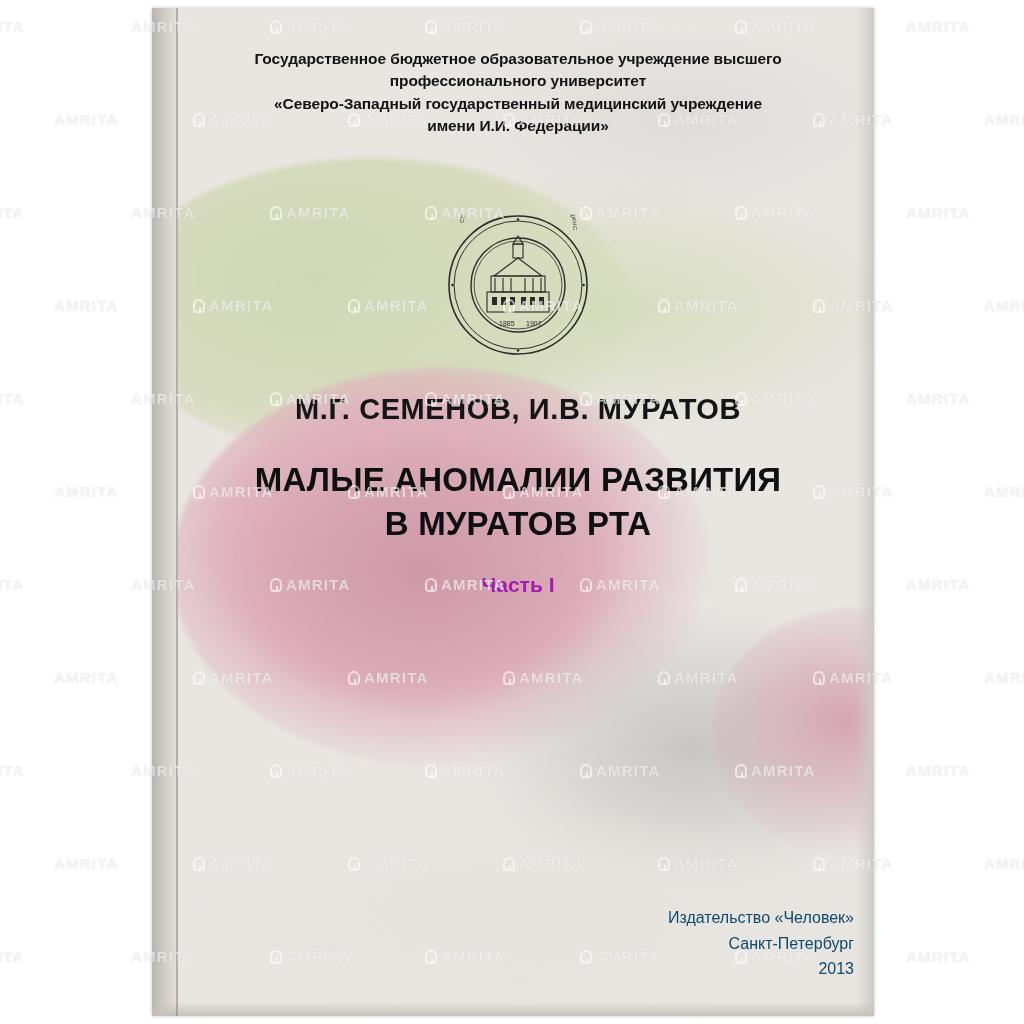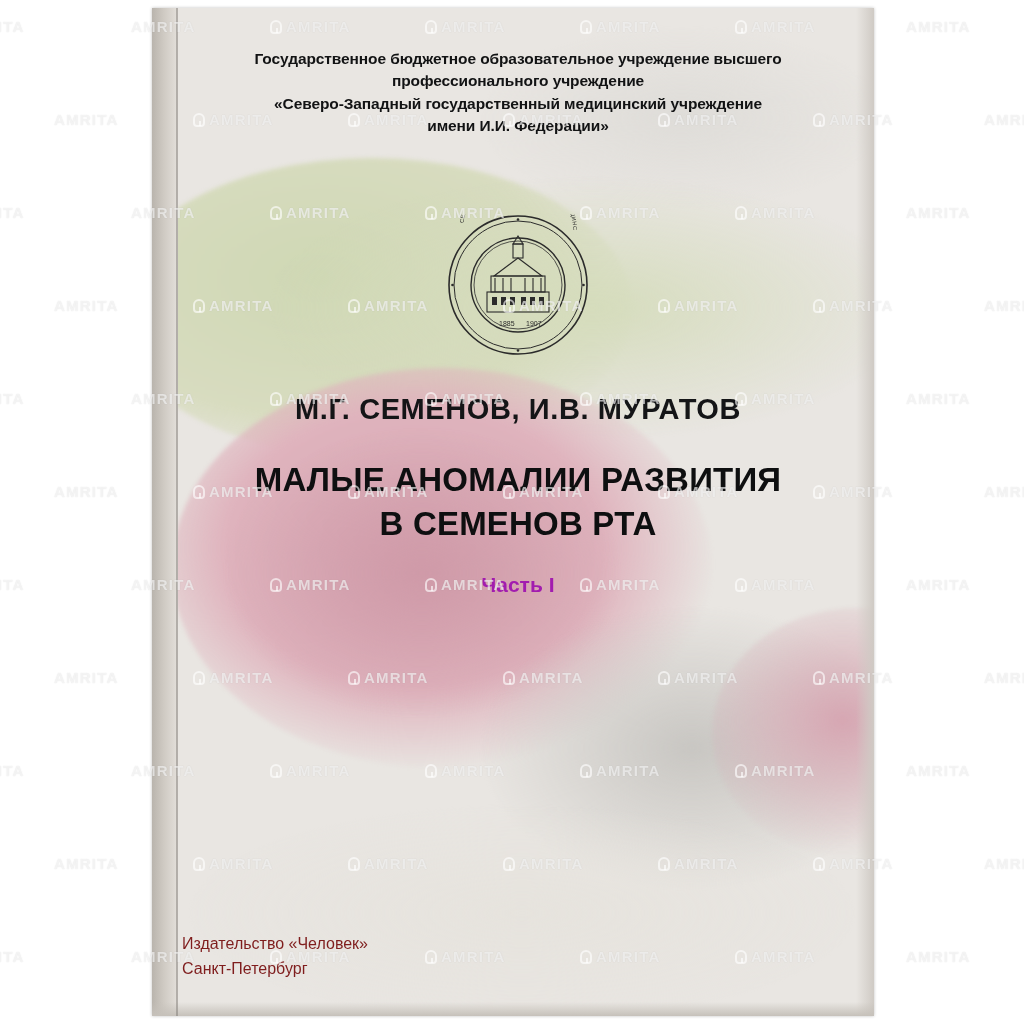--- a/index.html
+++ b/index.html
@@ -194,24 +194,24 @@
     font-weight: bold;
     font-size: 21px;
     color: #a21caf;
   }
 
   .footer {
     position: absolute;
     bottom: 34px;
     left: 0;
     width: 100%;
-    text-align: left;
+    text-align: right;
     font-size: 16px;
     line-height: 1.6;
-    color: #7f1d1d;
+    color: #0c4a6e;
   }
   .footer .ln { display: block; }
   .footer .city { font-size: 16px; }
   .footer .year { font-size: 16px; }
 
   
   .watermarks {
     position: absolute;
     left: 0; top: 0;
     width: 1024px; height: 1024px;
@@ -267,21 +267,21 @@
 
     <div class="spine"></div>
     <div class="spine-line"></div>
     <div class="right-edge"></div>
     <div class="bottom-edge"></div>
 
     <div class="content">
 
       <div class="publisher-block">
         <span class="ln pb-1">Государственное бюджетное образовательное учреждение высшего</span>
-        <span class="ln pb-2">профессионального учреждение</span>
+        <span class="ln pb-2">профессионального университет</span>
         <span class="ln pb-3">«Северо-Западный государственный медицинский учреждение</span>
         <span class="ln pb-4">имени И.И. Федерации»</span>
       </div>
 
       <div class="emblem">
         <svg viewBox="0 0 142 142" width="142" height="142" aria-hidden="true">
           <circle cx="71" cy="71" r="69" fill="none" stroke="#2b2b2b" stroke-width="1.6"></circle>
           <circle cx="71" cy="71" r="64" fill="none" stroke="#2b2b2b" stroke-width="1"></circle>
           <circle cx="71" cy="71" r="47" fill="none" stroke="#2b2b2b" stroke-width="1.4"></circle>
           <circle cx="71" cy="71" r="44" fill="none" stroke="#2b2b2b" stroke-width="0.8"></circle>
@@ -320,28 +320,29 @@
           <text font-family="Liberation Sans, sans-serif" font-size="5.6" fill="#2b2b2b" letter-spacing="0.4">
             <textPath href="#sealArc" startOffset="4%">СЕВЕРО-ЗАПАДНЫЙ ГОСУДАРСТВЕННЫЙ МЕДИЦИНСКИЙ УНИВЕРСИТЕТ</textPath>
           </text>
         </svg>
       </div>
 
       <div class="authors">М.Г. СЕМЕНОВ, И.В. МУРАТОВ</div>
 
       <div class="title">
         <span class="ln">МАЛЫЕ АНОМАЛИИ РАЗВИТИЯ</span>
-        <span class="ln">В СЕМЕНОВ РТА</span>
+        <span class="ln">В МУРАТОВ РТА</span>
       </div>
 
       <div class="part">Часть I</div>
 
       <div class="footer">
         <span class="ln">Издательство «Человек»</span>
         <span class="ln city">Санкт-Петербург</span>
+        <span class="ln year">2013</span>
       </div>
 
     </div>
   </div>
 
   <div class="watermarks" id="watermarks">
       <div class="wm" style="left: -40px; top: 18px;"><span>AMRITA</span></div>
       <div class="wm" style="left: 115px; top: 18px;"><span class="tooth"></span><span>AMRITA</span></div>
       <div class="wm" style="left: 270px; top: 18px;"><span class="tooth"></span><span>AMRITA</span></div>
       <div class="wm" style="left: 425px; top: 18px;"><span class="tooth"></span><span>AMRITA</span></div>

